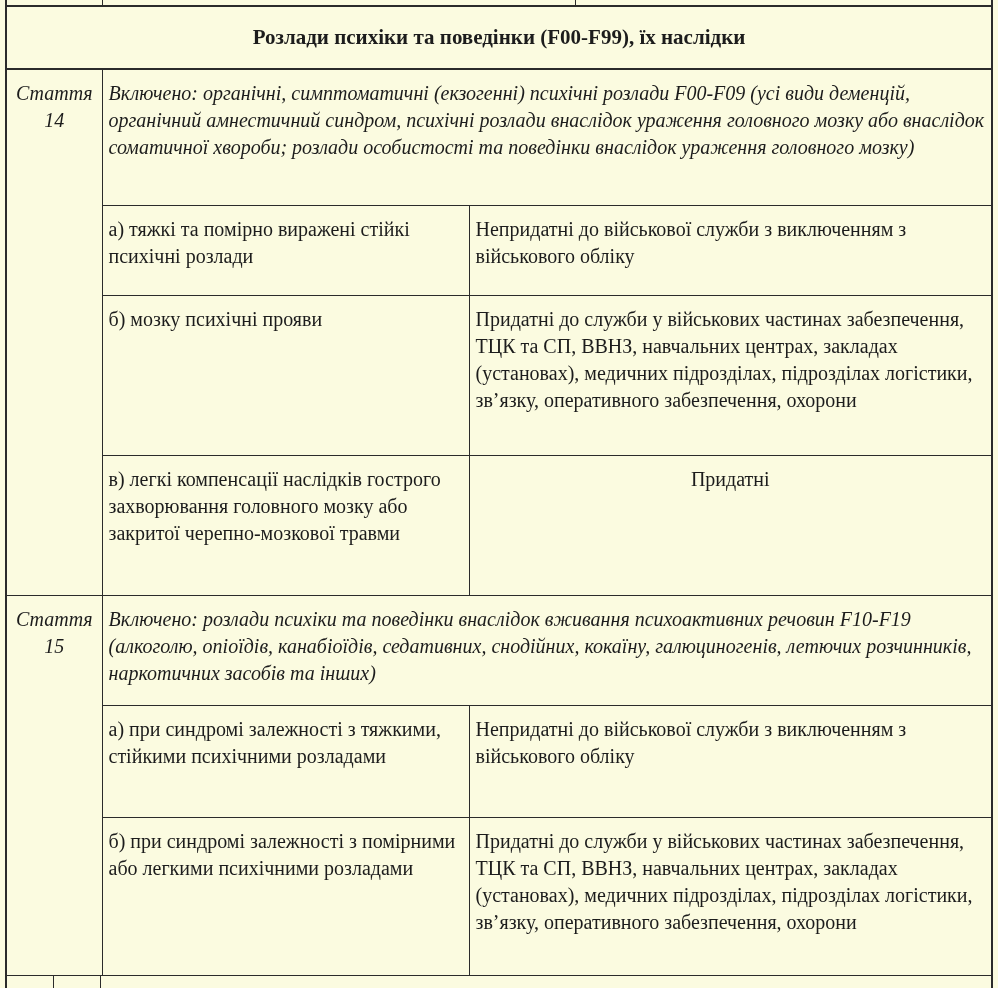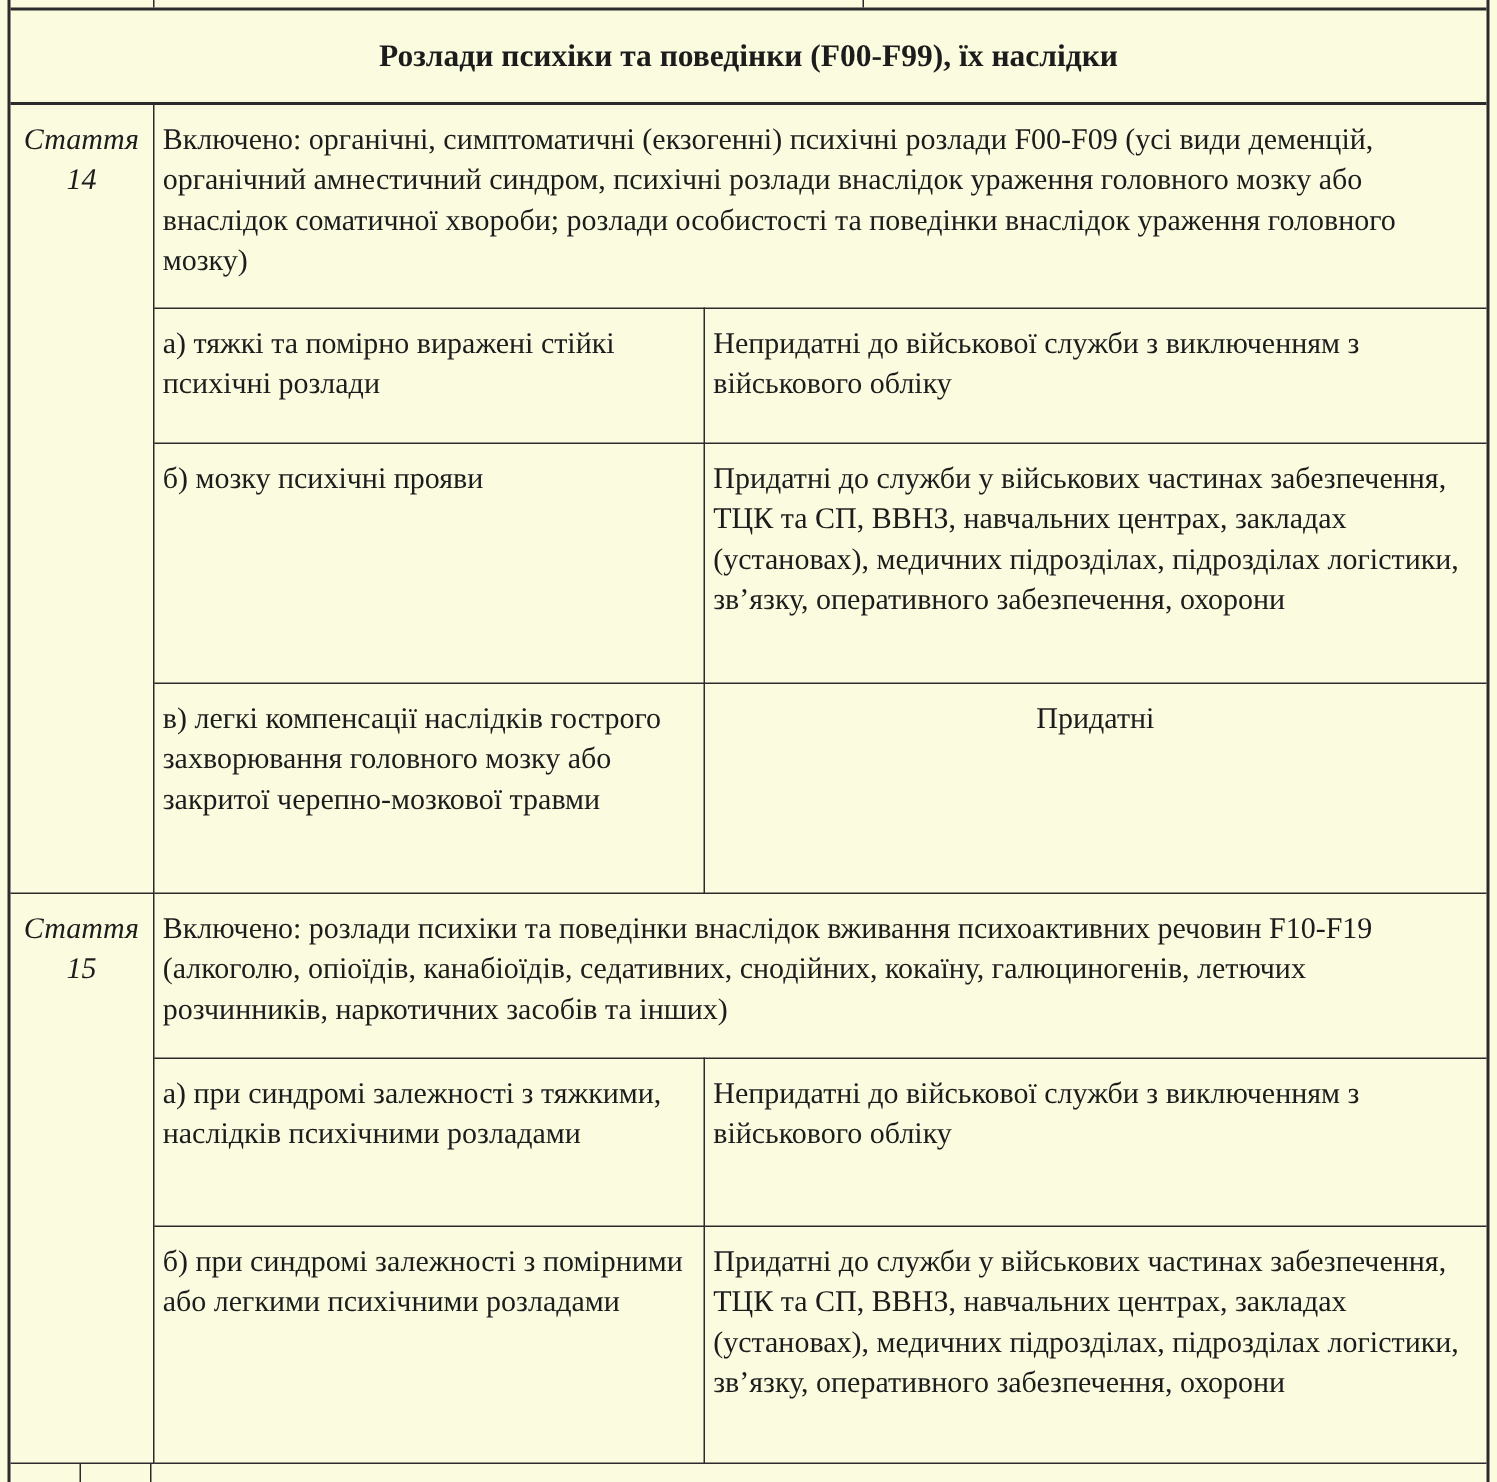--- a/index.html
+++ b/index.html
@@ -62,21 +62,21 @@
     overflow: hidden;
   }
   table.main tr.r-first td { border-top: 0; }
   td.art {
     text-align: center;
     border-left: 0 !important;
     padding-top: 12px;
     font-style: italic;
   }
   td.no-r { border-right: 0 !important; }
-  td.included { padding-left: 8px; }
+  td.included { padding-left: 8px; font-style: italic; }
   td.verd-center { text-align: center; }
   
   .sliver-bottom {
     position: relative;
     height: 13px;
   }
   .sliver-bottom .vline-a { position: absolute; left: 46px; top: 0; width: 1px; height: 13px; background: #2B2B2B; }
   .sliver-bottom .vline-b { position: absolute; left: 93px; top: 0; width: 1px; height: 13px; background: #2B2B2B; }
 </style>
 </head>
@@ -115,21 +115,21 @@
       <tr style="height:140px;">
         <td>в) легкі компенсації наслідків гострого захворювання головного мозку або закритої черепно-мозкової травми</td>
         <td class="no-r verd-center">Придатні</td>
       </tr>
 
       <tr style="height:110px;">
         <td class="art" rowspan="3">Стаття 15</td>
         <td class="included no-r" colspan="2">Включено: розлади психіки та поведінки внаслідок вживання психоактивних речовин F10-F19 (алкоголю, опіоїдів, канабіоїдів, седативних, снодійних, кокаїну, галюциногенів, летючих розчинників, наркотичних засобів та інших)</td>
       </tr>
       <tr style="height:112px;">
-        <td>а) при синдромі залежності з тяжкими, наслідків психічними розладами</td>
+        <td>а) при синдромі залежності з тяжкими, стійкими психічними розладами</td>
         <td class="no-r">Непридатні до військової служби з виключенням з військового обліку</td>
       </tr>
       <tr style="height:158px;">
         <td>б) при синдромі залежності з помірними або легкими психічними розладами</td>
         <td class="no-r">Придатні до служби у військових частинах забезпечення, ТЦК та СП, ВВНЗ, навчальних центрах, закладах (установах), медичних підрозділах, підрозділах логістики, зв’язку, оперативного забезпечення, охорони</td>
       </tr>
     </tbody>
       </table>
 
     <div class="sliver-bottom">

